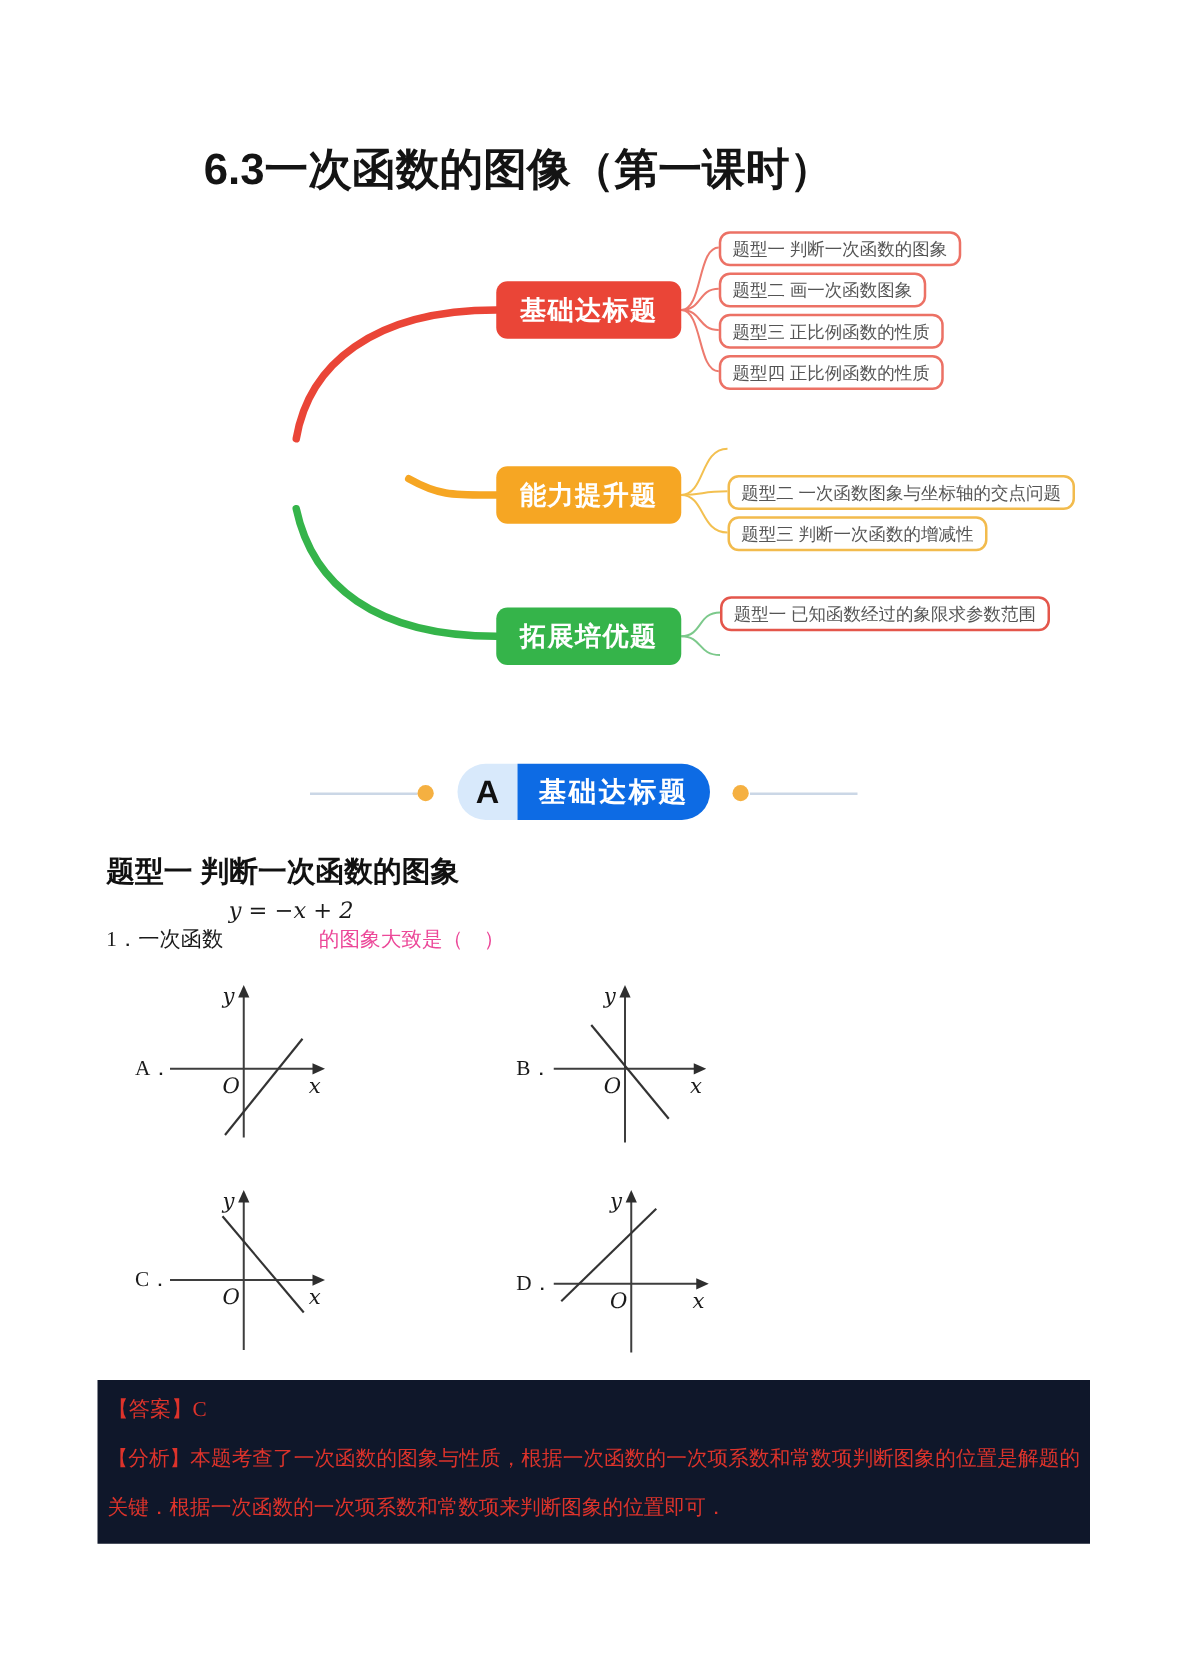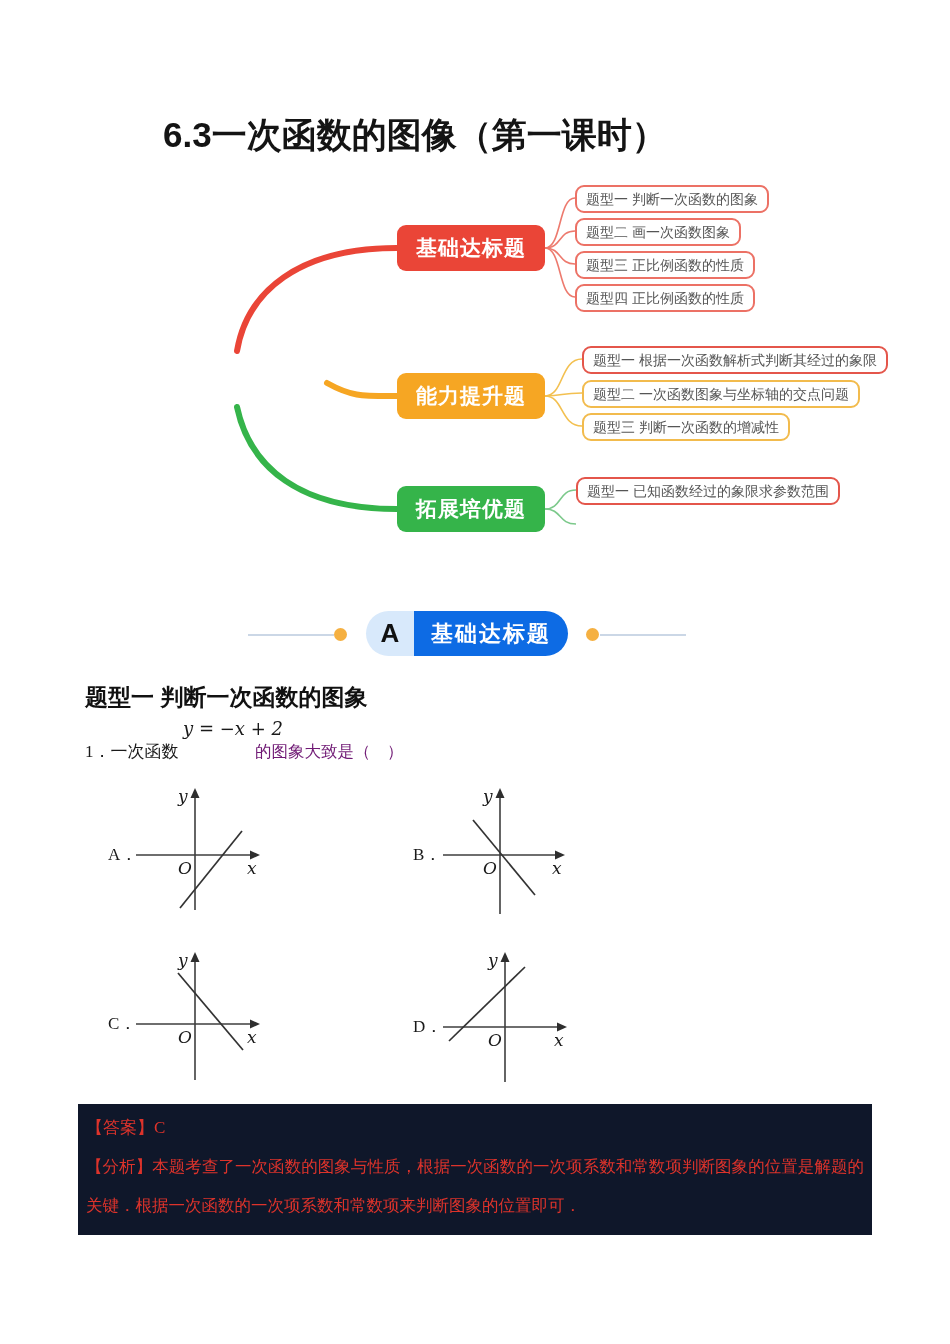--- a/index.html
+++ b/index.html
@@ -31,21 +31,21 @@
   .sec-pill{position:absolute;left:414px;top:611px;width:154px;height:45px;
             border-radius:0 23px 23px 0;display:flex;align-items:center;justify-content:center;
             font-size:22px;font-weight:bold;color:#fff;letter-spacing:2px;}
 
   
   .pt-heading{position:absolute;left:85px;top:682px;font-size:23px;font-weight:bold;color:#111;}
   .serif{font-family:"Liberation Serif","DejaVu Serif",serif;}
   .q-num{position:absolute;left:85px;top:740px;font-size:17px;color:#1a1a1a;}
   .q-formula{position:absolute;left:183px;top:718px;font-size:18px;font-style:italic;
              font-family:"DejaVu Serif","Liberation Serif",serif;color:#1a1a1a;}
-  .q-suffix{position:absolute;left:255px;top:741px;font-size:16.5px;color:#701a75;}
+  .q-suffix{position:absolute;left:255px;top:741px;font-size:16.5px;color:#ec4899;}
 
   
   .opt-label{position:absolute;font-size:17px;color:#1a1a1a;}
   .graph{position:absolute;}
   .axis{stroke:#3e3e3e;stroke-width:1.6;}
   .axis-arrow{fill:#2e2e2e;}
   .fline{stroke:#333;stroke-width:1.7;}
   .axlbl{font-family:"DejaVu Serif","Liberation Serif",serif;font-style:italic;
          font-size:17px;fill:#1a1a1a;}
 
@@ -90,21 +90,20 @@
   </div>
   <div class="mm-branch" style="left: 397px; top: 486px; background-color: rgb(53, 180, 74);">
     <span>拓展培优题</span>
   </div>
 
   <div class="mm-leaf" style="left: 575px; top: 185px; border-color: rgb(236, 113, 101);"><span>题型一 判断一次函数的图象</span></div>
   <div class="mm-leaf" style="left: 575px; top: 218px; border-color: rgb(236, 113, 101);"><span>题型二 画一次函数图象</span></div>
   <div class="mm-leaf" style="left: 575px; top: 251px; border-color: rgb(236, 113, 101);"><span>题型三 正比例函数的性质</span></div>
   <div class="mm-leaf" style="left: 575px; top: 284px; border-color: rgb(236, 113, 101);"><span>题型四 正比例函数的性质</span></div>
 
-  <div class="mm-leaf" style="left: 582px; top: 346px; border-color: rgb(228, 86, 75);"><span>题型一 根据一次函数解析式判断其经过的象限</span></div>
   <div class="mm-leaf" style="left: 582px; top: 380px; border-color: rgb(242, 187, 77);"><span>题型二 一次函数图象与坐标轴的交点问题</span></div>
   <div class="mm-leaf" style="left: 582px; top: 413px; border-color: rgb(242, 187, 77);"><span>题型三 判断一次函数的增减性</span></div>
 
   <div class="mm-leaf" style="left: 576px; top: 477px; border-color: rgb(228, 86, 75);"><span>题型一 已知函数经过的象限求参数范围</span></div>
 
   <div class="sec-line" style="left: 248px; width: 86px; background-color: rgb(203, 215, 230);"></div>
   <div class="sec-dot" style="left: 334px; background-color: rgb(245, 176, 65);"></div>
   <div class="sec-badge" style="background-color: rgb(216, 233, 251);">
     <span>A</span>
   </div>

